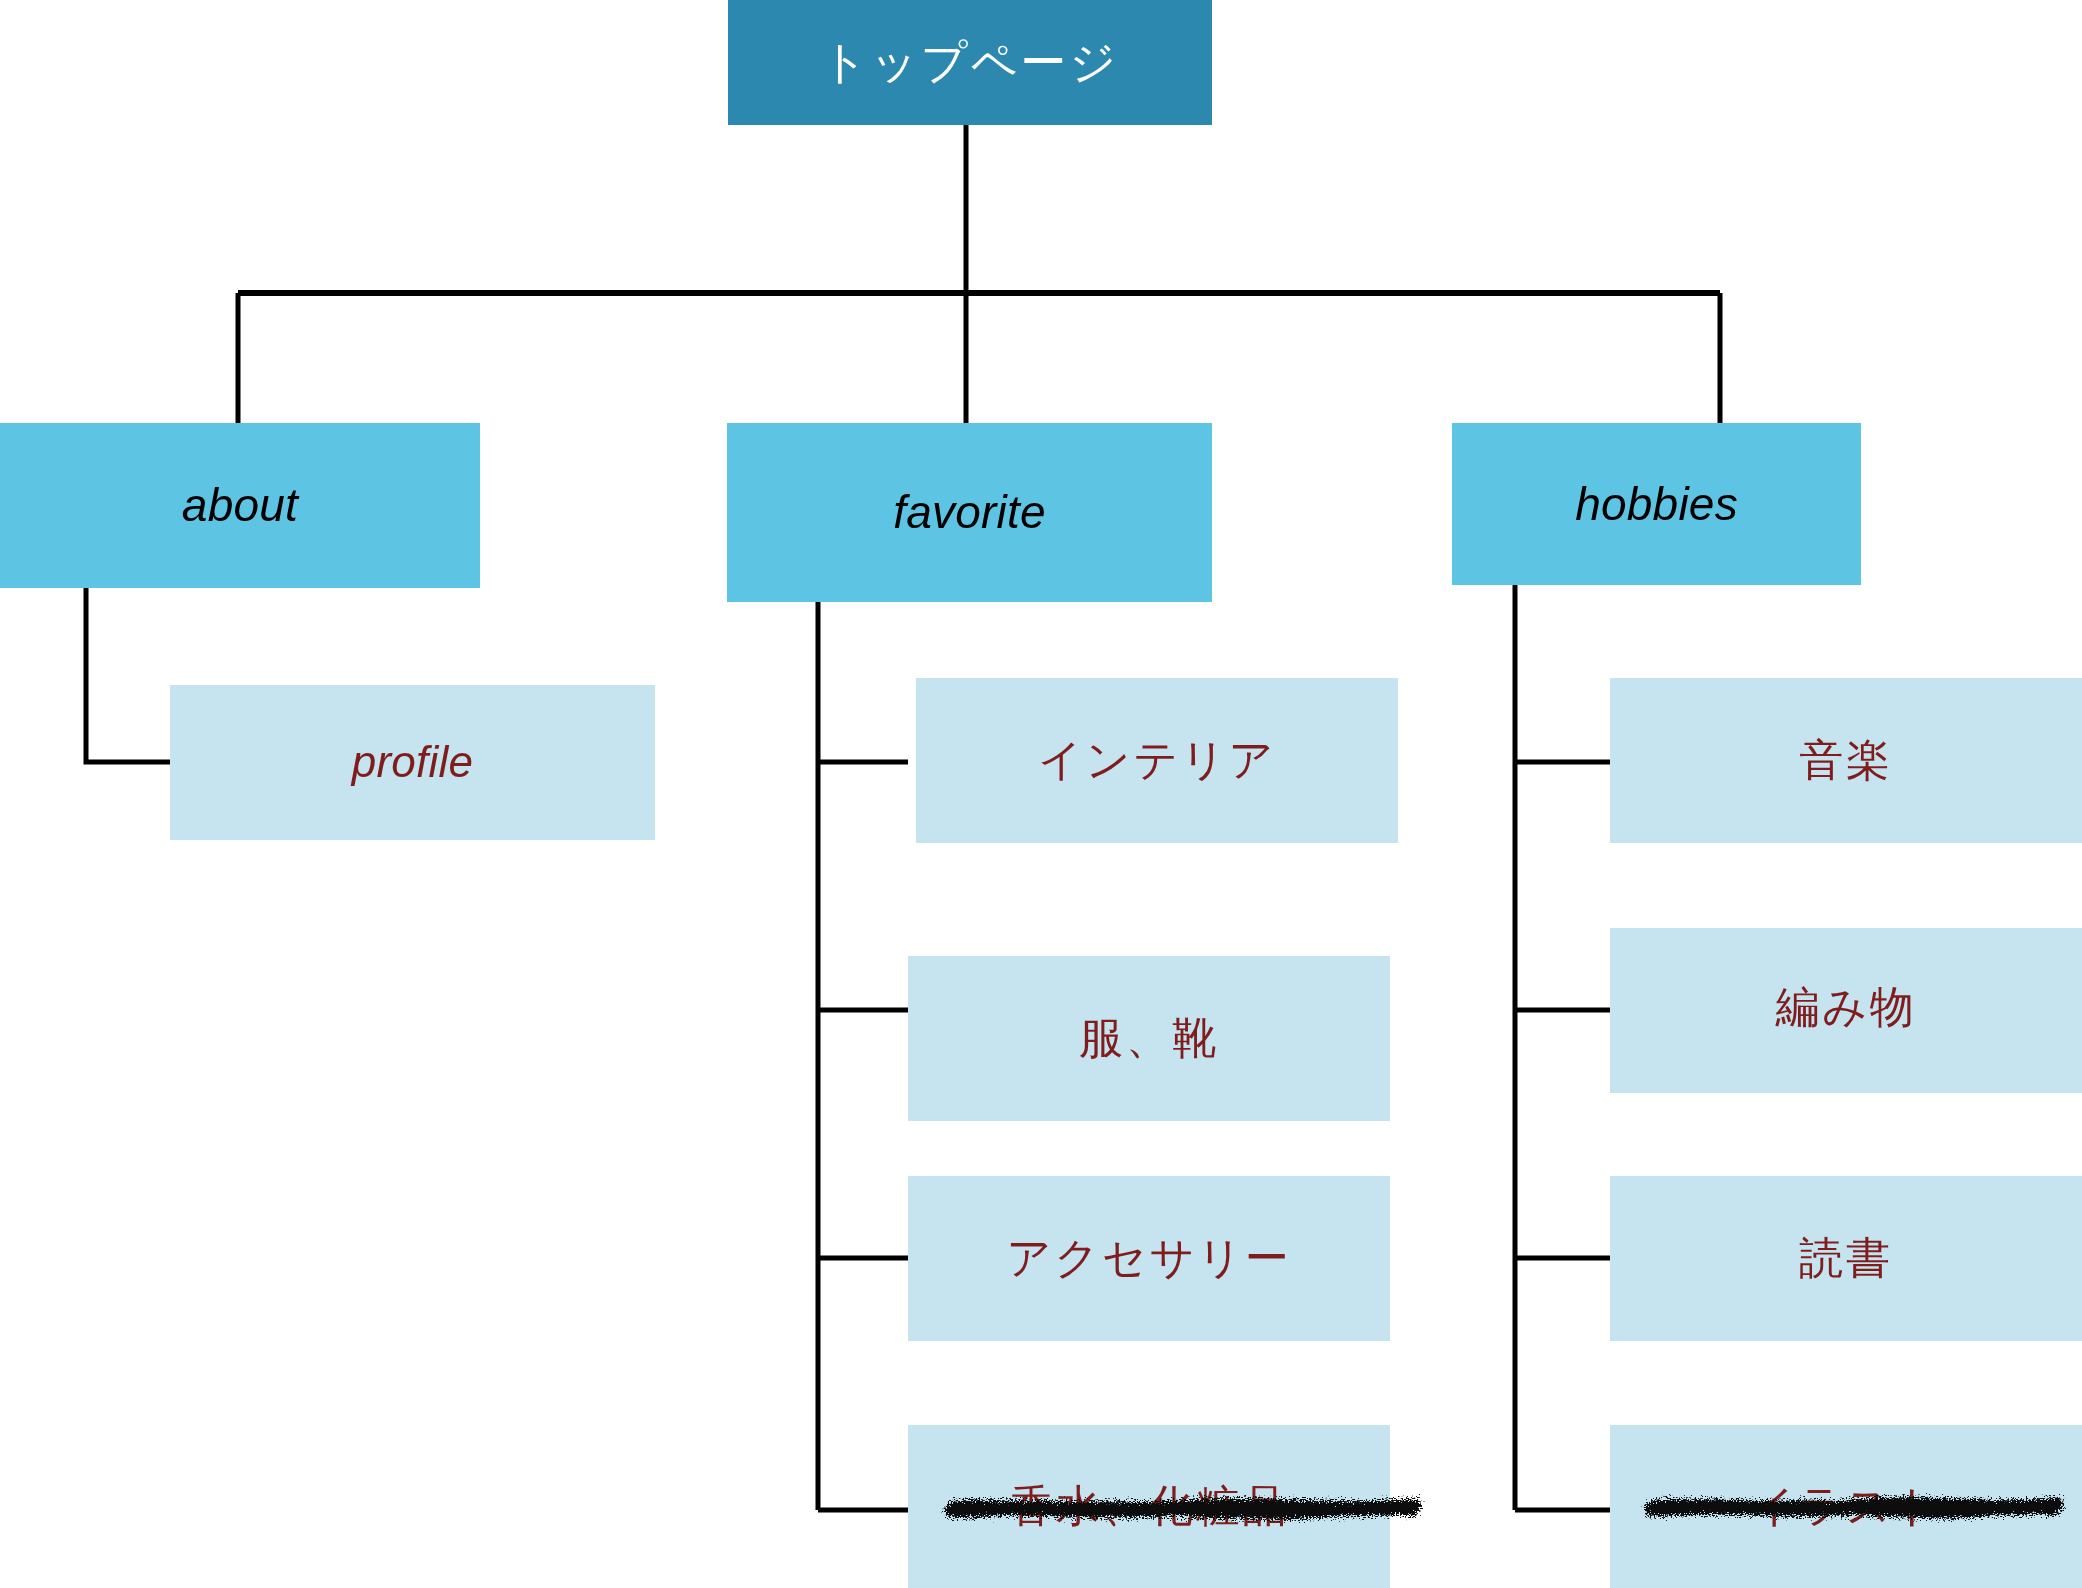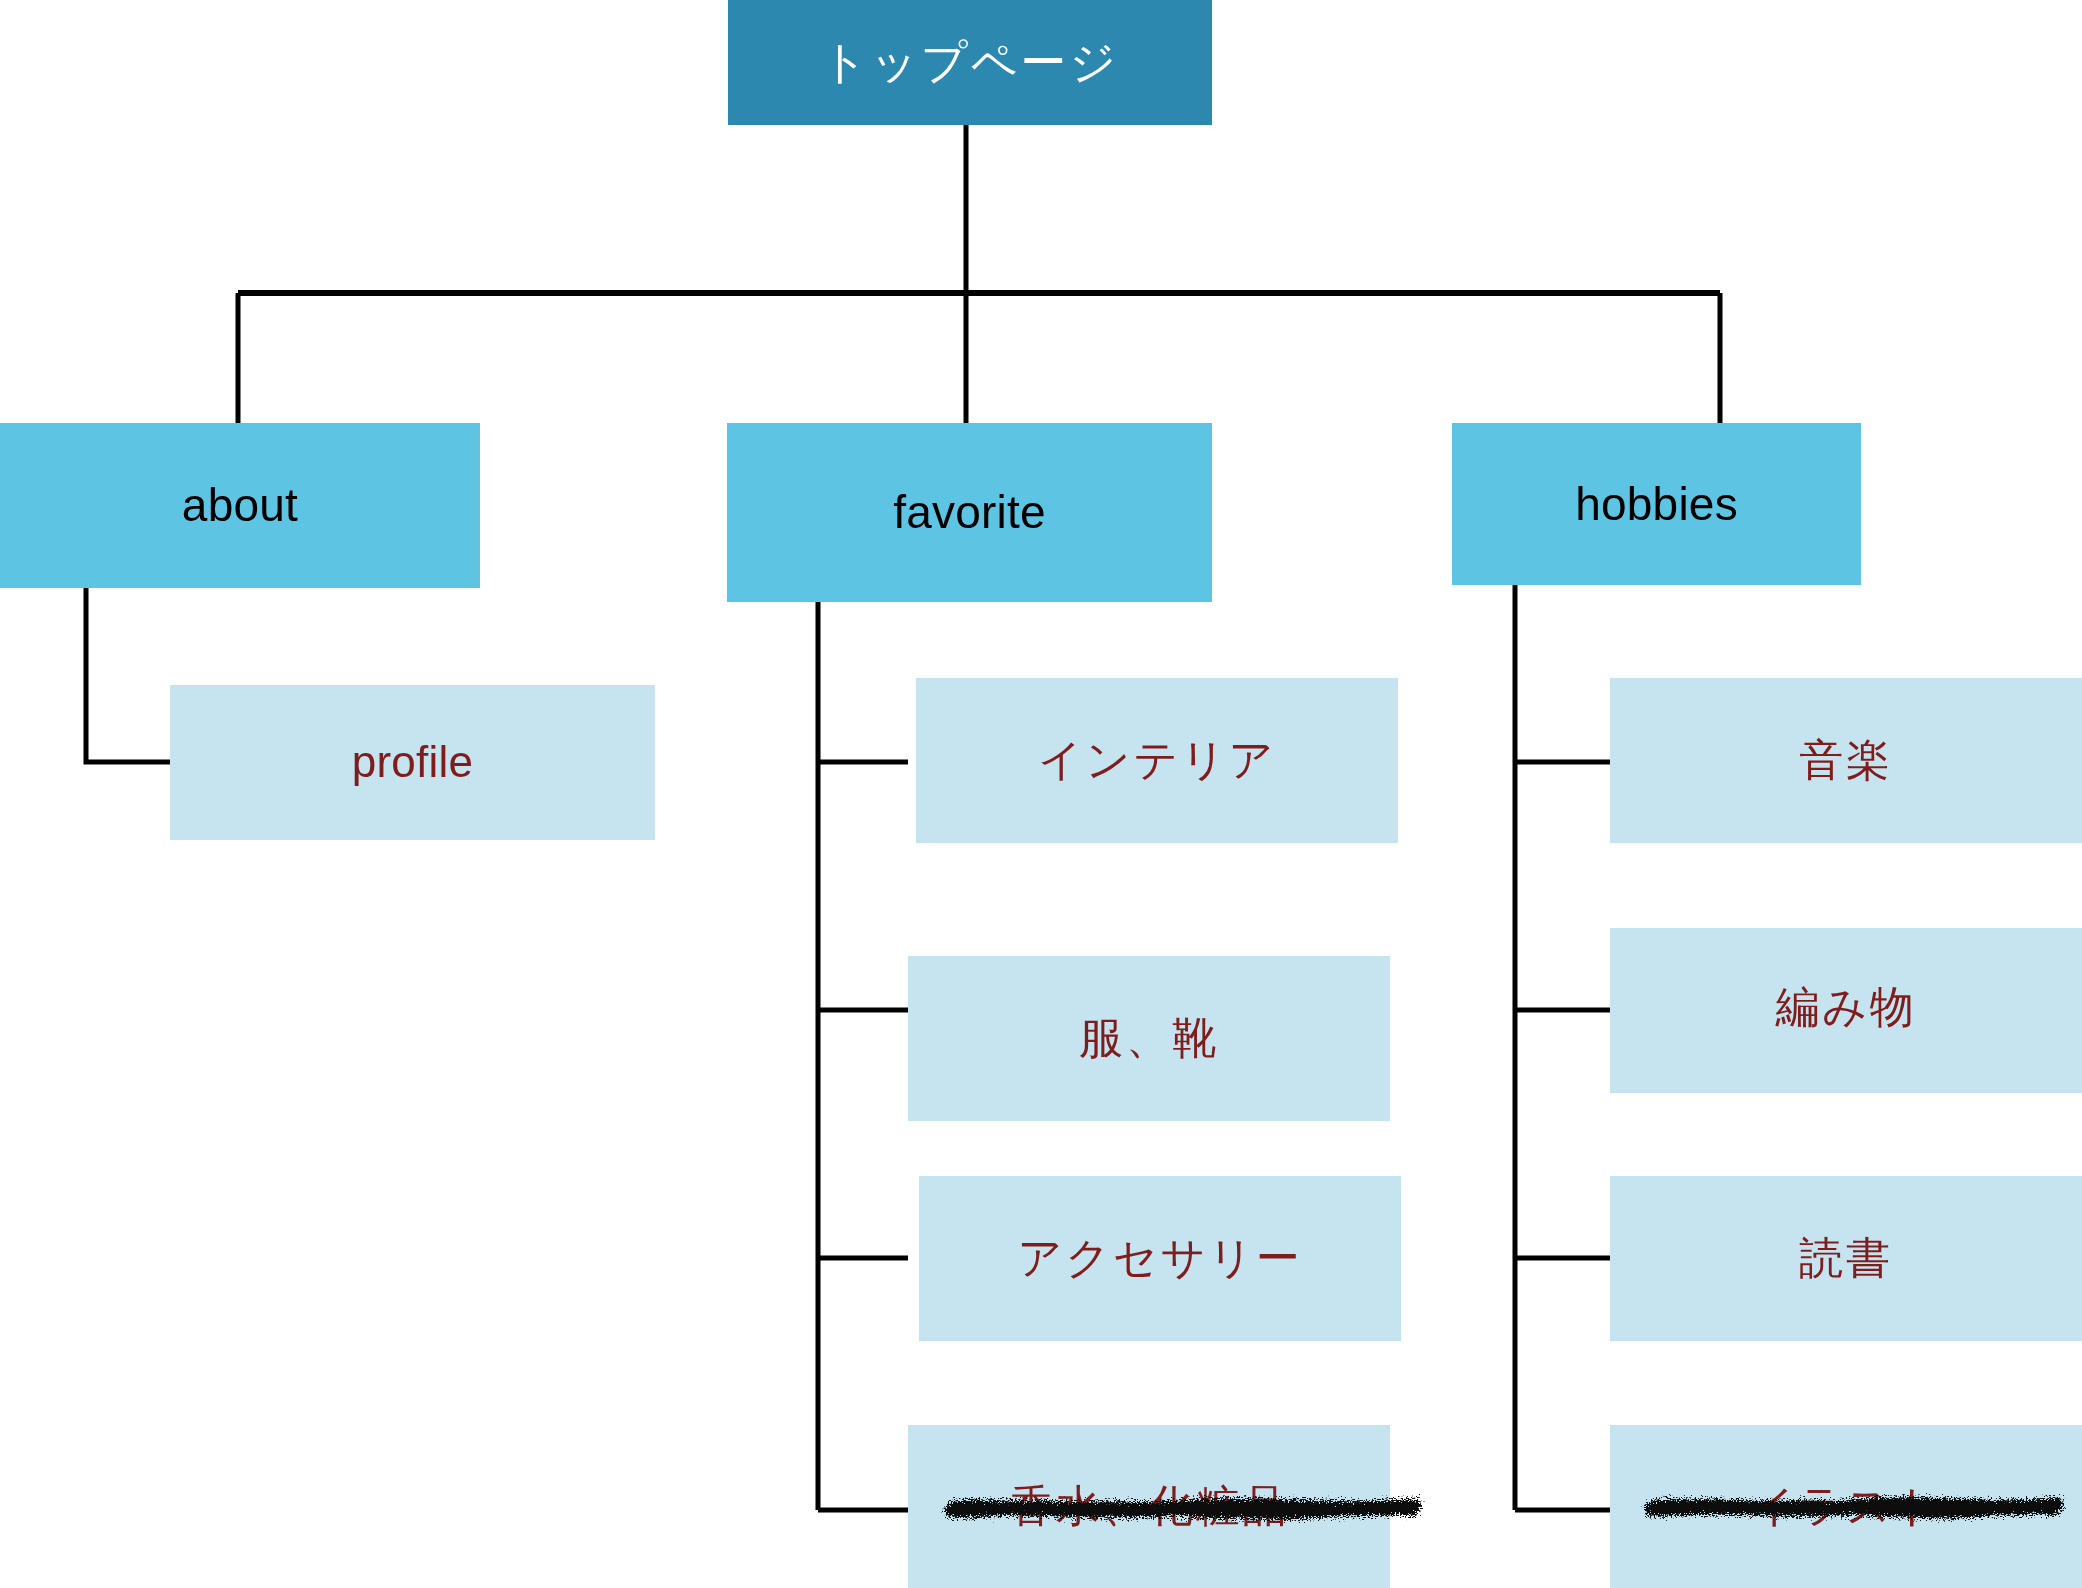--- a/index.html
+++ b/index.html
@@ -50,21 +50,21 @@
     background: #5ec4e3;
     color: #000000;
     font-size: 46px;
   }
   .lvl-leaf {
     background: #c5e4ef;
     color: #7f1d1d;
     font-size: 44px;
   }
   .jp { letter-spacing: 0.06em; }
-  .en { letter-spacing: 0.005em; }
+  .en { letter-spacing: 0.005em; font-style: italic; }
 
   
   .scribble {
     position: absolute;
     pointer-events: none;
     height: 46px;
     overflow: visible;
   }
   .scribble svg { display:block; width:100%; height:100%; overflow: visible;}
 </style>
@@ -121,21 +121,21 @@
   </div>
 
   <div class="node lvl-leaf" style="left:916px; top:678px; width:482px; height:165px;">
     <span class="lbl jp">インテリア</span>
   </div>
 
   <div class="node lvl-leaf" style="left:908px; top:928px; width:482px; height:165px;margin-top:28px;">
     <span class="lbl jp">服、靴</span>
   </div>
 
-  <div class="node lvl-leaf" style="left:908px; top:1176px; width:482px; height:165px;margin-left:11px;">
+  <div class="node lvl-leaf" style="left:908px; top:1176px; width:482px; height:165px;">
     <span class="lbl jp">アクセサリー</span>
   </div>
 
   <div class="node lvl-leaf" style="left:908px; top:1425px; width:482px; height:163px;">
     <span class="lbl jp">香水、化粧品</span>
   </div>
 
   <div class="scribble" style="left:948px; top:1484px; width:470px;">
     <svg viewBox="0 0 470 46" preserveAspectRatio="none" xmlns="http://www.w3.org/2000/svg">
       <defs>

